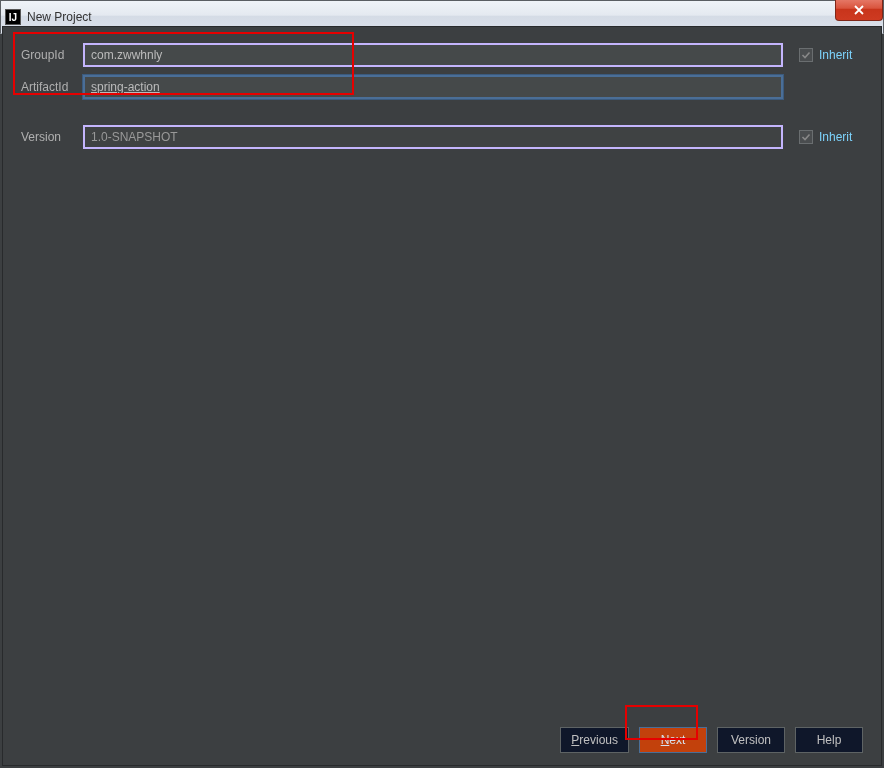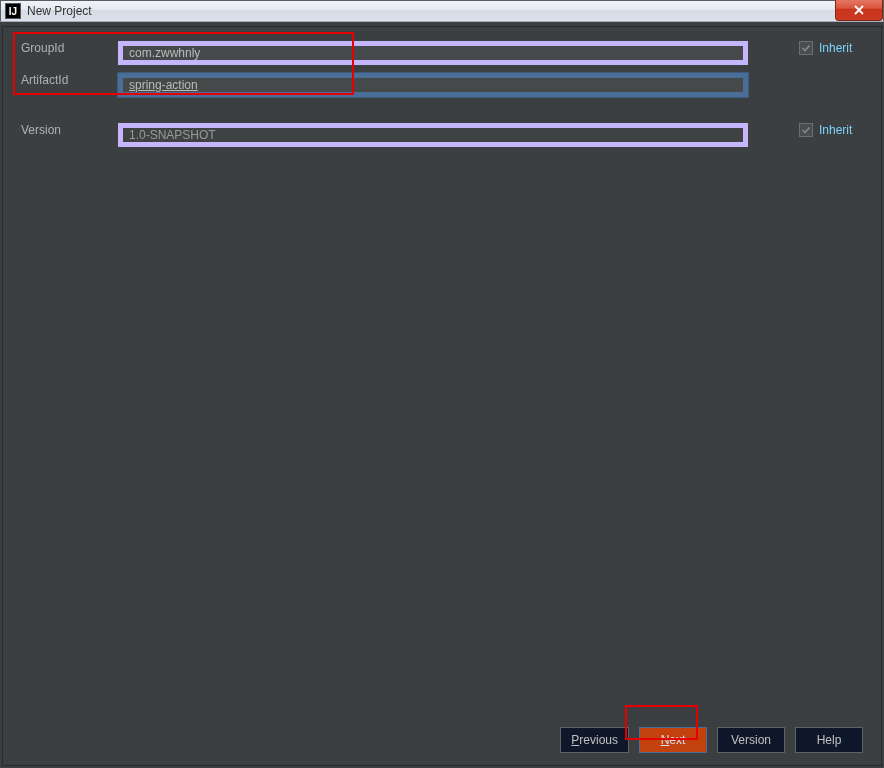--- a/index.html
+++ b/index.html
@@ -13,21 +13,21 @@
       overflow: hidden;
       position: relative;
     }
     .titlebar {
       height: 22px;
       background: linear-gradient(to bottom, #eff3f8 0%, #e4e9f0 45%, #d4dbe5 46%, #dce2ec 100%);
       border: 1px solid #5a5e63;
       border-bottom: 1px solid #a9afb8;
       display: flex;
       align-items: center;
-      padding: 4px 4px;
+      padding: 16px 4px;
       position: relative;
     }
     .titlebar-icon {
       width: 16px;
       height: 16px;
       background: #000;
       color: #fff;
       font-family: Arial, sans-serif;
       font-size: 10px;
       font-weight: bold;
@@ -64,35 +64,34 @@
       right: 2px;
       bottom: 2px;
       background: #3c3f41;
       border: 1px solid #282a2c;
     }
     .form-area {
       padding: 14px 18px 0 18px;
     }
     .form-row {
       display: flex;
-      align-items: flex-start;
+      align-items: center;
       height: 28px;
       margin-bottom: 4px;
-      gap: 35px;
     }
     .label {
       width: 62px;
       color: #b0b0b0;
       font-size: 12px;
     }
     .input {
       flex: 1;
       height: 24px;
       background: #45494a;
-      border: 5px solid #c4b5fd;
+      border: 2px solid #c4b5fd;
       color: #bbbbbb;
       padding: 0 6px;
       font-size: 12px;
       font-family: inherit;
       outline: none;
     }
     .input.disabled {
       background: #3f4243;
       color: #999;
     }

